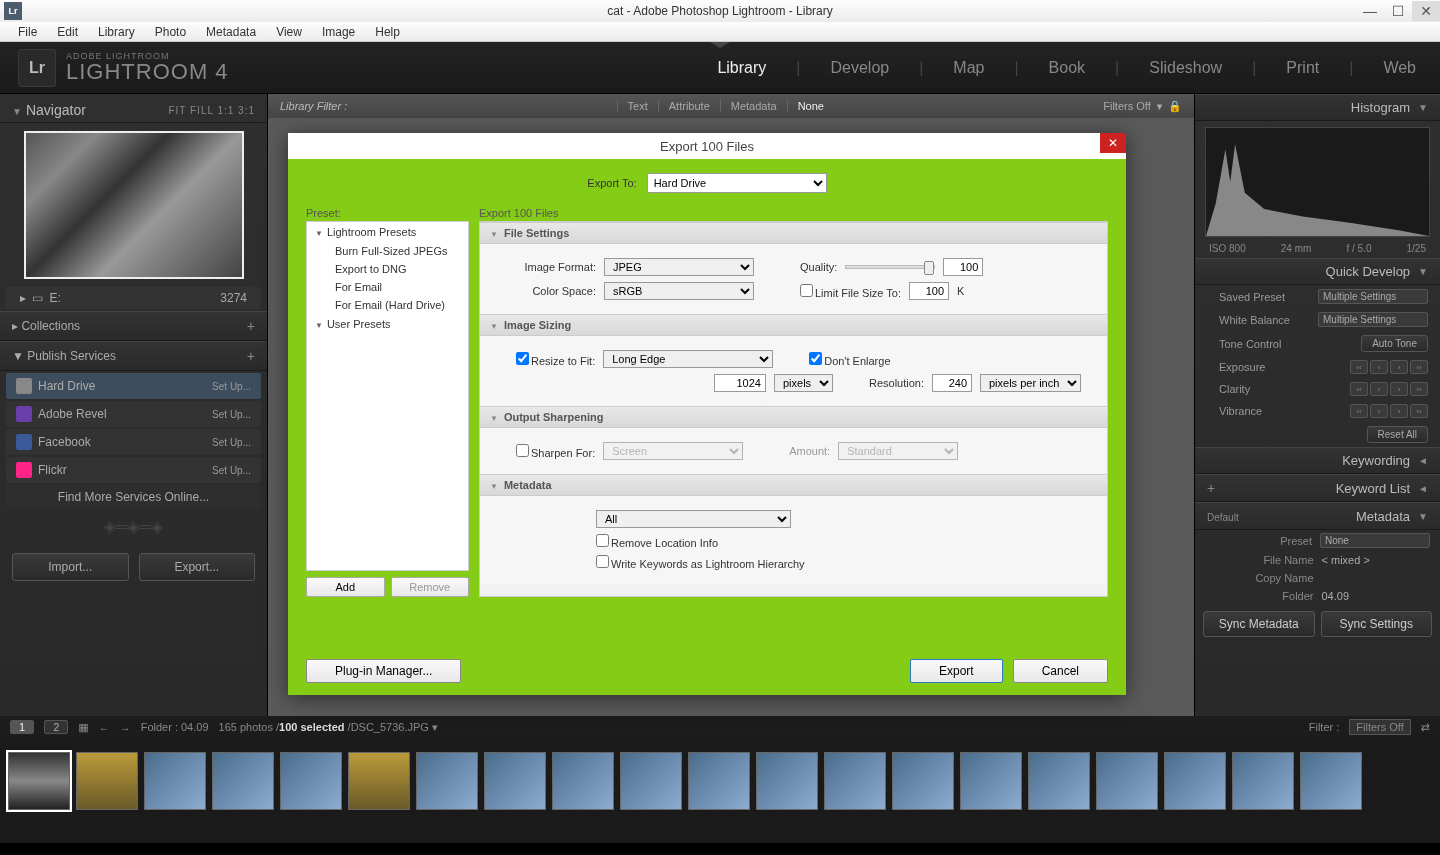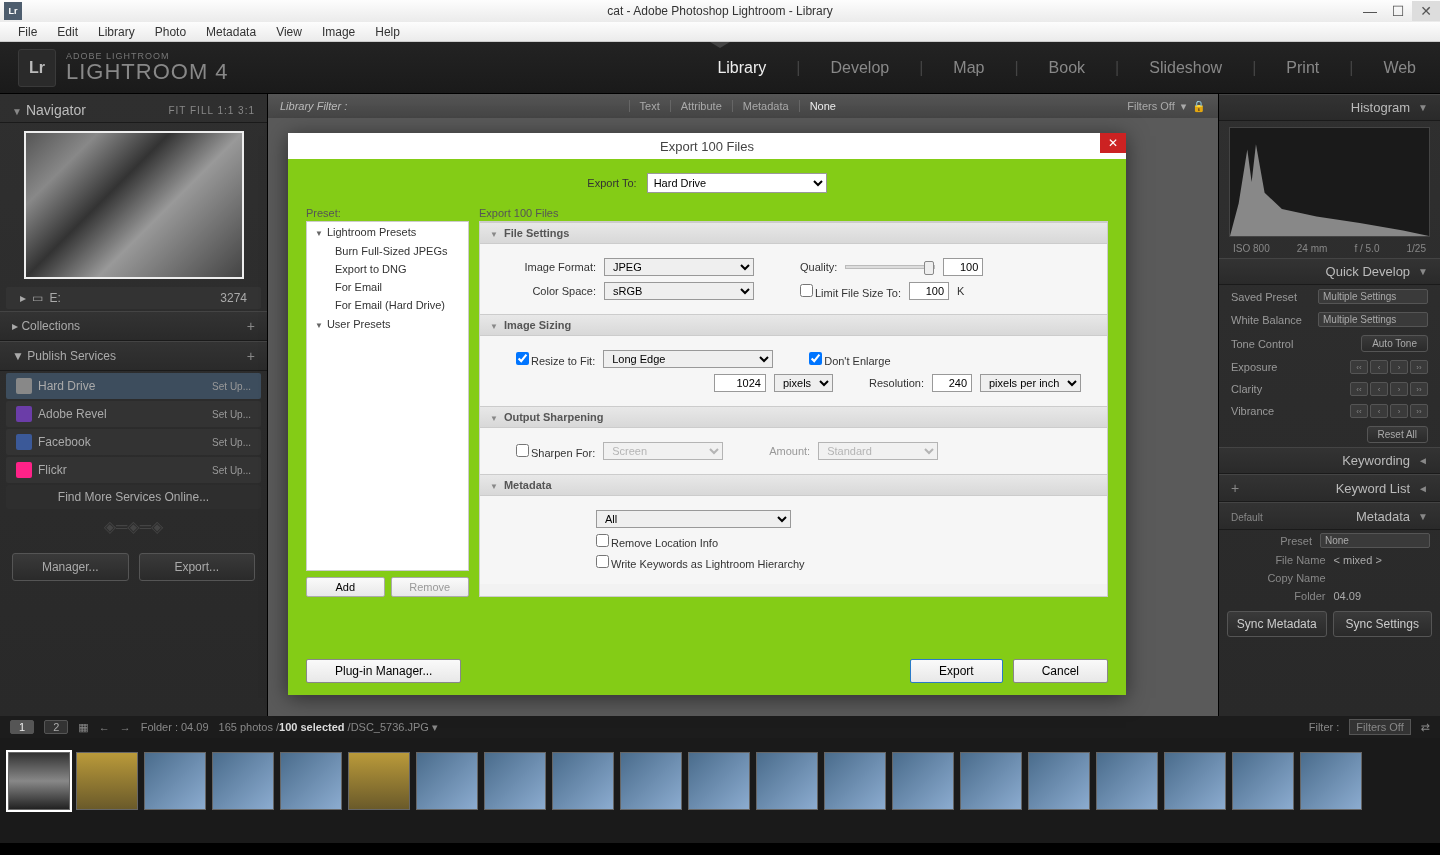--- a/index.html
+++ b/index.html
@@ -25,21 +25,21 @@
 .brand .sub { font-size: 9px; color: #777; letter-spacing: 1px; }
 .brand .main { font-size: 22px; color: #888; font-weight: 300; letter-spacing:1px; }
 .modules { display: flex; gap: 18px; font-size: 16px; color: #888; }
 .modules span { padding: 0 6px; }
 .modules span.active { color: #eee; }
 .modules .sep { color: #444; }
 
 
 .middle { height: 622px; display: flex; background: #3a3a3a; position: relative; }
 .leftpanel { width: 268px; background: linear-gradient(#2f2f2f,#292929); border-right: 1px solid #000; padding: 4px 0; overflow: hidden; }
-.rightpanel { width: 222px; background: linear-gradient(#2f2f2f,#292929); border-left: 1px solid #000; }
+.rightpanel { width: 246px; background: linear-gradient(#2f2f2f,#292929); border-left: 1px solid #000; }
 .center { flex: 1; background: #5a5a5a; position: relative; }
 
 .panelhead { display:flex; align-items:center; justify-content:space-between; padding: 4px 12px; font-size: 14px; color:#bbb; border-bottom:1px solid #1a1a1a; }
 .panelhead .opts { font-size:10px; color:#888; letter-spacing:1px; }
 .panelhead .tri { font-size:10px; color:#888; margin-right:4px; }
 
 .navimg { margin: 8px auto; width: 220px; height: 148px; background: linear-gradient(135deg,#555 0%,#888 20%,#333 40%,#999 60%,#444 100%); border: 2px solid #eee; display:block; }
 
 .folderrow { display:flex; align-items:center; justify-content:space-between; padding:4px 14px; background:#333; margin:2px 6px; border-radius:2px; }
 .folderrow .l { display:flex; align-items:center; gap:6px; }
@@ -61,21 +61,21 @@
 .filterbar .lbl { font-style:italic; color:#bbb; margin-right:auto; }
 .filterbar .fi { padding:0 10px; border-left:1px solid #666; }
 .filterbar .fi.active { color:#eee; }
 .filterbar .right { margin-left:auto; display:flex; align-items:center; gap:6px; }
 
 
 .histbox { height:110px; margin:6px 10px; background:#1a1a1a; border:1px solid #444; position:relative; overflow:hidden; }
 .histbox svg { width:100%; height:100%; }
 .histfoot { display:flex; justify-content:space-between; padding:0 14px 4px; font-size:10px; color:#888; }
 
-.qd { padding:0 8px; }
+.qd { padding:0 8px;margin-left:12px; }
 .qrow { display:flex; align-items:center; justify-content:space-between; padding:4px 4px; font-size:11px; color:#999; }
 .qrow select,.qrow .combo { background:#3a3a3a; border:1px solid #555; color:#aaa; font-size:10px; padding:1px 4px; border-radius:2px; min-width:110px; }
 .steppers { display:flex; gap:2px; }
 .steppers span { width:18px; height:14px; background:#3a3a3a; border:1px solid #555; display:flex; align-items:center; justify-content:center; font-size:8px; color:#888; border-radius:2px; }
 .qbtn { background:linear-gradient(#3a3a3a,#2a2a2a); border:1px solid #555; color:#aaa; padding:2px 10px; border-radius:3px; font-size:10px; }
 
 .rphead { display:flex; align-items:center; justify-content:flex-end; padding:5px 12px; background:linear-gradient(#333,#2a2a2a); border-top:1px solid #444; border-bottom:1px solid #1a1a1a; font-size:13px; color:#bbb; gap:8px; }
 .rphead .tri { font-size:10px; color:#888; }
 .rphead .left { margin-right:auto; font-size:14px; color:#888; }
 
@@ -239,21 +239,21 @@
           <span class="ic" style="background:#ff2288"></span>
           <span>Flickr</span>
         </span>
         <span class="setup">Set Up...</span>
       </div>
     <div class="pubitem" style="justify-content:center;background:#2e2e2e;">
         <span>Find More Services Online...</span>
       </div>
     <div style="height:28px;text-align:center;color:#444;font-size:16px;padding-top:6px;">◈═◈═◈</div>
     <div class="btnrow">
-      <button>Manager...</button>
+      <button>Import...</button>
       <button>Export...</button>
     </div>
   </div>
 
   <div class="center">
     <div class="filterbar">
       <span class="lbl">Library Filter :</span>
       <span class="fi">Text</span>
       <span class="fi">Attribute</span>
       <span class="fi">Metadata</span>
@@ -474,21 +474,21 @@
                 <input type="text" style="width: 40px;" value="240">
                 <select><option>pixels per inch</option></select>
               </div>
             </div>
           </div>
           <div class="sect">
             <div class="secthead">Output Sharpening</div>
             <div class="sectbody">
               <div class="frow">
                 <label style="margin-left:20px;"><input type="checkbox" style=""><span>Sharpen For:</span></label>
-                <select style="width:120px;color:#999;" disabled=""><option>Screen</option></select>
+                <select style="width:140px;color:#999;" disabled=""><option>Screen</option></select>
                 <span style="width:30px;"></span>
                 <span style="color:#999;">Amount:</span>
                 <select style="width:120px;color:#999;" disabled=""><option>Standard</option></select>
               </div>
             </div>
           </div>
           <div class="sect">
             <div class="secthead">Metadata</div>
             <div class="sectbody">
               <div class="frow" style="margin-left:100px;">

